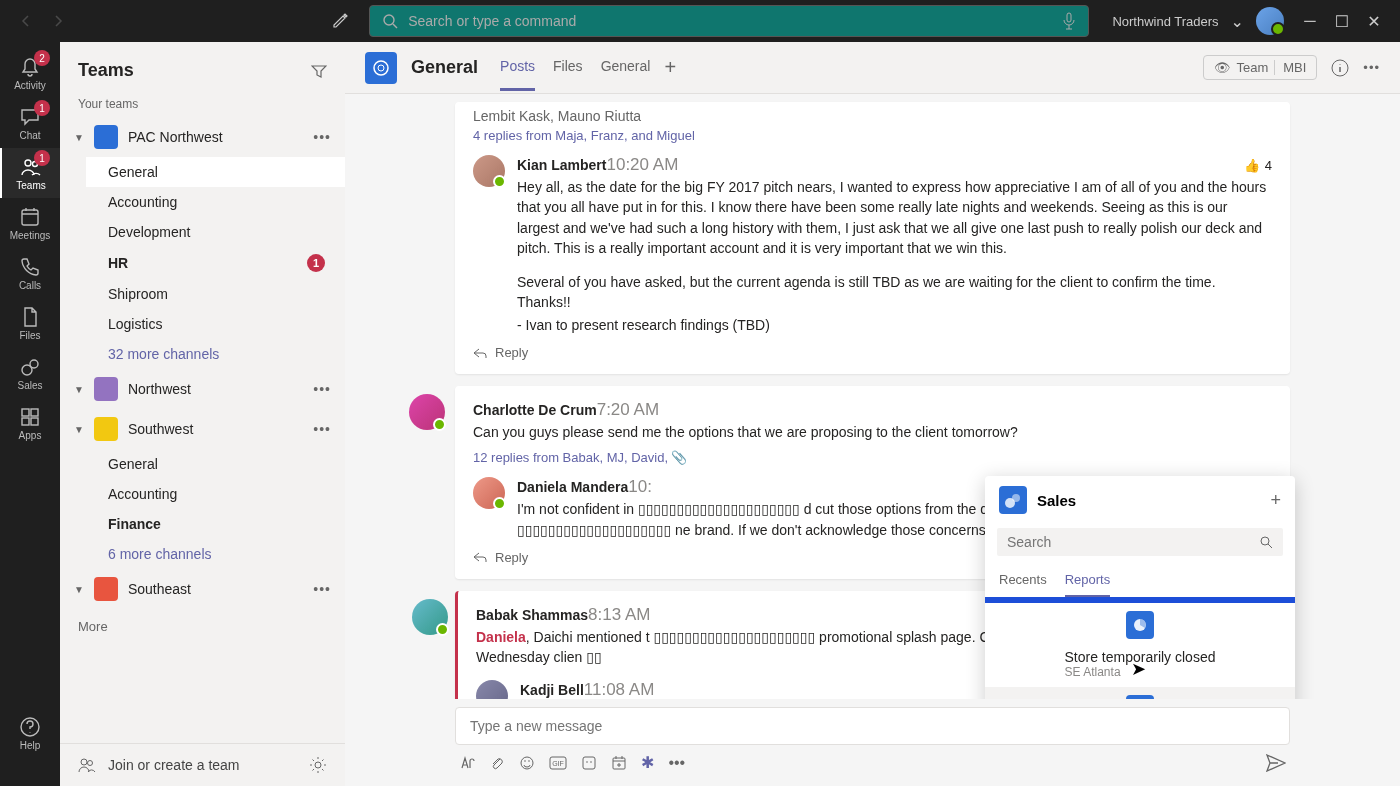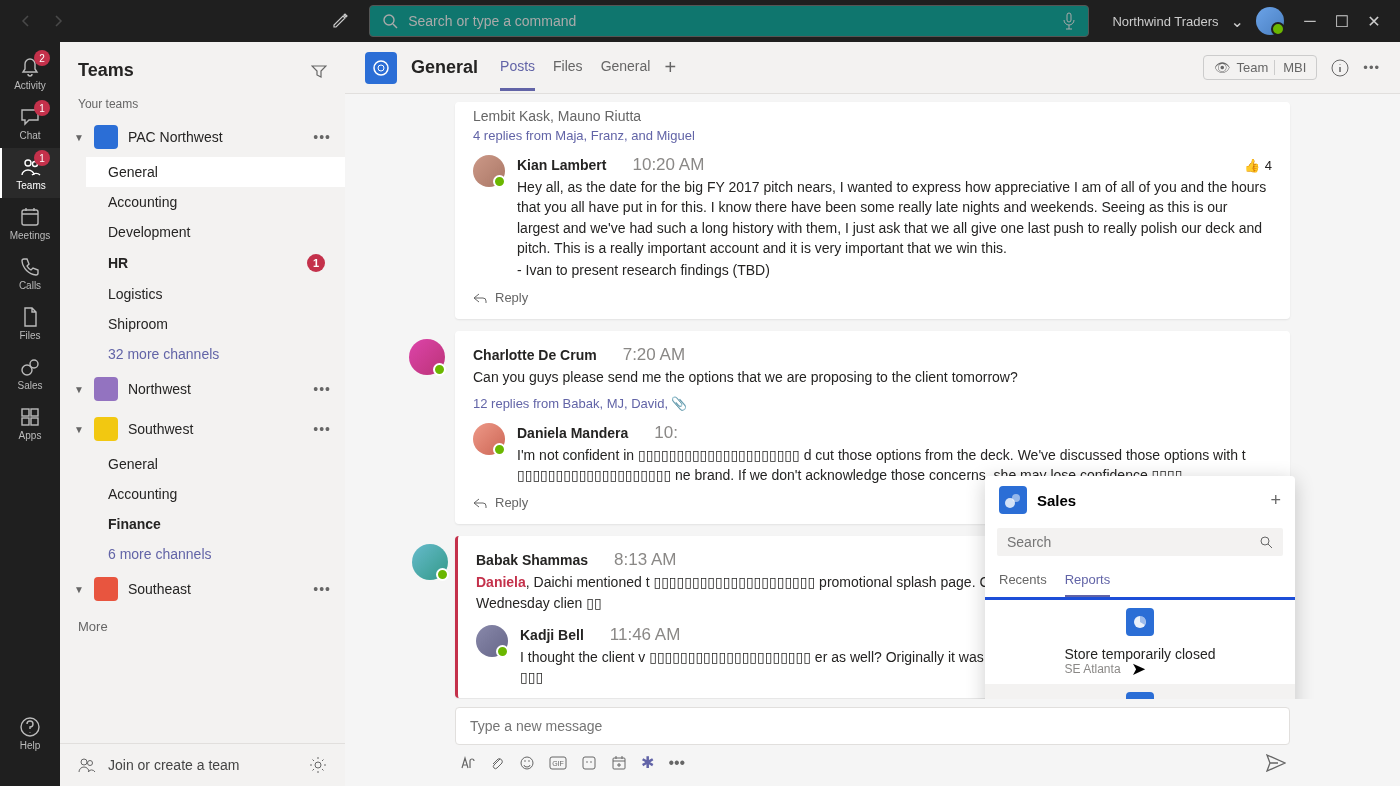--- a/index.html
+++ b/index.html
@@ -56,21 +56,21 @@
 .ch-add { color:#666; font-size:20px; }
 .ch-right { margin-left: auto; display:flex; align-items:center; gap:14px; color:#666; font-size:13px; }
 .team-button { border:1px solid #ccc; border-radius:4px; padding:4px 10px; display:flex; align-items:center; gap:6px; }
 
 .messages { flex:1; overflow-y:auto; padding: 8px 110px 8px 110px; position:relative; }
 .msg-card { background:#fff; border-radius:4px; box-shadow:0 1px 2px rgba(0,0,0,0.08); margin-bottom:12px; padding:6px 0; }
 .msg-row { display:flex; padding:8px 18px 4px 18px; gap:12px; }
 .msg-avatar { width:32px; height:32px; border-radius:50%; background:#aaa; flex-shrink:0; position:relative; }
 .msg-avatar.presence::after { content:''; position:absolute; bottom:-1px; right:-1px; width:9px; height:9px; background:#6bb700; border-radius:50%; border:2px solid #fff; }
 .msg-body { flex:1; font-size:14px; color:#252423; }
-.msg-header-line { display:flex; align-items:baseline; gap:26px; }
+.msg-header-line { display:flex; align-items:baseline; gap:0; }
 .msg-author { font-weight:600; }
 .msg-time { font-size:17px; color:#8a8886; }
 .msg-text { margin-top:2px; line-height:1.45; }
 .msg-replies { padding:4px 18px; font-size:13px; color:#6264a7; cursor:pointer; }
 .reply-action { padding:6px 18px 8px 18px; display:flex; align-items:center; gap:8px; font-size:13px; color:#666; cursor:pointer; }
 .reaction { margin-left:auto; display:flex; align-items:center; gap:4px; font-size:13px; }
 .mention { color:#c4314b; font-weight:600; }
 .mention-bar { border-left:3px solid #c4314b; }
 .msg-card.standalone { position:relative; }
 .msg-avatar.outside { position:absolute; left:-46px; top:8px; width:36px; height:36px; }
@@ -82,21 +82,21 @@
 .compose-actions { display:flex; align-items:center; gap:14px; padding:8px 4px 0 4px; color:#666; font-size:16px; }
 .send-icon { margin-left:auto; }
 
 .popup { position:absolute; left:640px; top:382px; width:310px; background:#fff; box-shadow:0 4px 20px rgba(0,0,0,0.2); border-radius:4px; overflow:hidden; z-index:10; }
 .popup-header { display:flex; align-items:center; gap:10px; padding:10px 14px; }
 .popup-icon { width:28px; height:28px; background:#2b6ed6; border-radius:4px; display:flex;align-items:center;justify-content:center; }
 .popup-title { font-weight:600; font-size:15px; flex:1; }
 .popup-add { color:#666; font-size:18px; }
 .popup-search { margin:4px 12px 8px 12px; background:#f3f2f1; border-radius:2px; display:flex; align-items:center; padding:6px 10px; }
 .popup-search input { flex:1; background:transparent; border:none; font-size:14px; }
-.popup-tabs { display:flex; gap:18px; padding:0 14px; border-bottom:3px solid #1d4ed8; }
+.popup-tabs { display:flex; gap:18px; padding:0 14px; border-bottom:6px solid #1d4ed8; }
 .popup-tab { font-size:13px; padding:8px 0; color:#666; cursor:pointer; }
 .popup-tab.active { color:#6264a7; border-bottom:2px solid #6264a7; }
 .popup-list { max-height:278px; overflow-y:auto; }
 .popup-item { display:flex; align-items:center; gap:10px; padding:8px 14px; cursor:pointer;flex-direction:column; }
 .popup-item:hover, .popup-item.hover { background:#f3f2f1; }
 .pi-icon { width:28px; height:28px; border-radius:4px; background:#2b6ed6; flex-shrink:0; display:flex;align-items:center;justify-content:center;color:#fff; }
 .pi-text { flex:1; }
 .pi-title { font-size:14px; color:#252423; }
 .pi-sub { font-size:12px; color:#8a8886; }
 .cursor-arrow { position:absolute; left:786px; top:564px; z-index:11; color:#000; font-size:18px; }
@@ -264,24 +264,24 @@
             <span>Accounting</span>
           </div>
           <div class="channel-item">
             <span>Development</span>
           </div>
           <div class="channel-item bold">
             <span>HR</span>
             <span class="channel-badge">1</span>
           </div>
           <div class="channel-item">
+            <span>Shiproom</span>
+          </div>
+          <div class="channel-item">
             <span>Logistics</span>
-          </div>
-          <div class="channel-item">
-            <span>Shiproom</span>
           </div>
           <div class="channel-item more-channels">32 more channels</div>
         </div>
         <div class="team-row">
           <span style="color:#666;font-size:10px">▼</span>
           <div class="team-avatar" style="background:#9373c0"></div>
           <div class="team-name">Northwest</div>
           <div class="team-more">•••</div>
         </div>
         <div class="team-row">
@@ -365,20 +365,21 @@
         <div class="msg-replies">4 replies from Maja, Franz, and Miguel</div>
         <div class="msg-row">
           <div class="msg-avatar presence" style="background:linear-gradient(135deg,#c98,#a76)"></div>
           <div class="msg-body">
             <div class="msg-header-line">
               <span class="msg-author">Kian Lambert</span>
               <span class="msg-time">10:20 AM</span>
               <span class="reaction">👍 <span>4</span></span>
             </div>
             <div class="msg-text">Hey all, as the date for the big FY 2017 pitch nears, I wanted to express how appreciative I am of all of you and the hours that you all have put in for this. I know there have been some really late nights and weekends. Seeing as this is our largest and we've had such a long history with them, I just ask that we all give one last push to really polish our deck and pitch. This is a really important account and it is very important that we win this.</div>
+            <div class="msg-text" style="margin-top:14px">Several of you have asked, but the current agenda is still TBD as we are waiting for the client to confirm the time. Thanks!!</div>
             <div class="msg-text">- Ivan to present research findings (TBD)</div>
           </div>
         </div>
         <div class="reply-action">
           <svg width="14" height="14" viewBox="0 0 14 14">
               <path d="M6 3 L1 7 L6 11 M1 7 L10 7 A3 3 0 0 1 13 10 L13 12" stroke="#666" fill="none"></path>
             </svg>
           <span>Reply</span>
         </div>
       </div>
@@ -422,21 +423,21 @@
               <span class="msg-time">8:13 AM</span>
             </div>
             <div class="msg-text"><span class="mention">Daniela</span><span>, Daichi mentioned t ▯▯▯▯▯▯▯▯▯▯▯▯▯▯▯▯▯▯▯▯▯ promotional splash page. Could you make those edits before our Wednesday clien ▯▯</span></div>
           </div>
         </div>
         <div class="msg-row">
           <div class="msg-avatar presence" style="background:linear-gradient(135deg,#88a,#668)"></div>
           <div class="msg-body">
             <div class="msg-header-line">
               <span class="msg-author">Kadji Bell</span>
-              <span class="msg-time">11:46 AM</span>
+              <span class="msg-time">11:08 AM</span>
             </div>
             <div class="msg-text">I thought the client v ▯▯▯▯▯▯▯▯▯▯▯▯▯▯▯▯▯▯▯▯▯ er as well? Originally it was slated for August but she mentioned she got t ▯▯▯</div>
           </div>
         </div>
 
       </div>
 
       <div class="mention-fab">@</div>
 
       <div class="popup">

